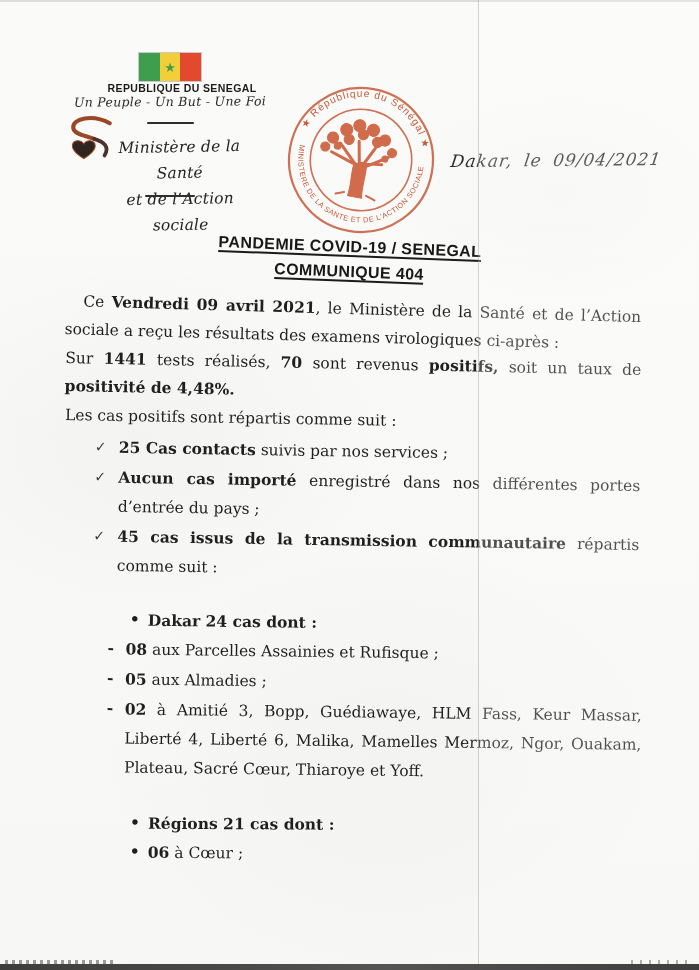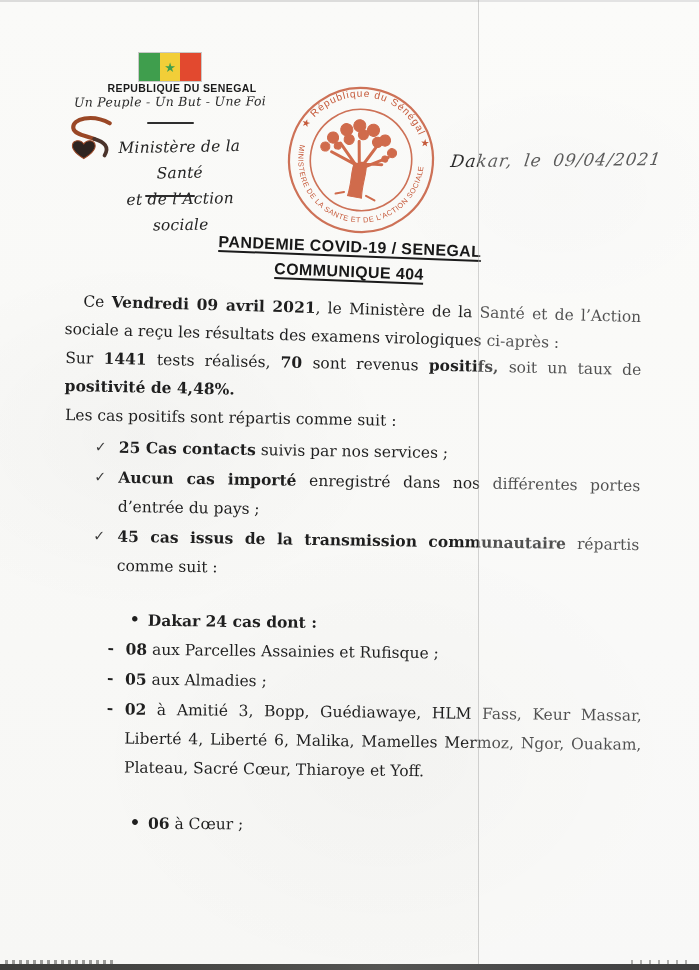--- a/index.html
+++ b/index.html
@@ -166,21 +166,21 @@
       <div class="dash-item">
         <span class="mark">-</span><b>05</b><span> aux Almadies ;</span>
       </div>
       <div class="dash-item">
         <span class="mark">-</span><b>02</b><span> à Amitié 3, Bopp, Guédiawaye, HLM Fass, Keur Massar, Liberté 4, Liberté 6, Malika, Mamelles Mermoz, Ngor, Ouakam, Plateau, Sacré Cœur, Thiaroye et Yoff.</span>
       </div>
     </div>
 
     <div class="group-regions">
       <div class="bullet-item bold-line">
-        <span class="mark">•</span>
+        <span class="mark">•</span><span>Régions 21 cas dont :</span>
       </div>
       <div class="bullet-item">
         <span class="mark">•</span><b>06</b><span> à Cœur ;</span>
       </div>
     </div>
   </div>
 
   <div class="right-lighten"></div>
   <div class="fold-line"></div>
   <div class="scan-marks"></div>

